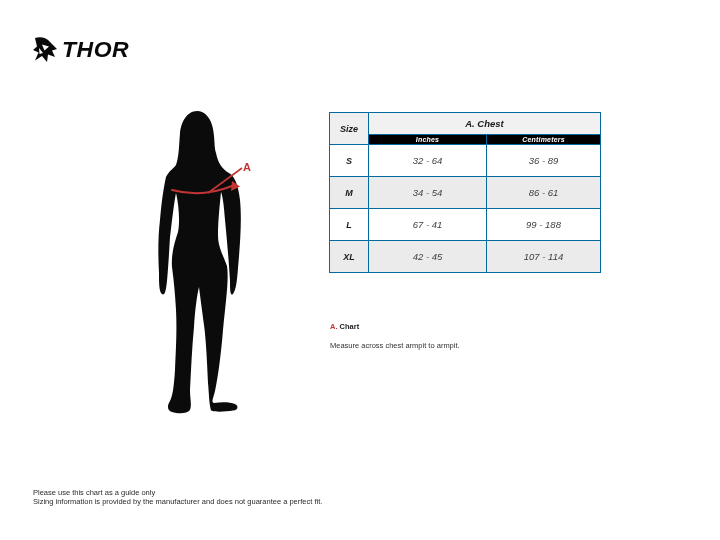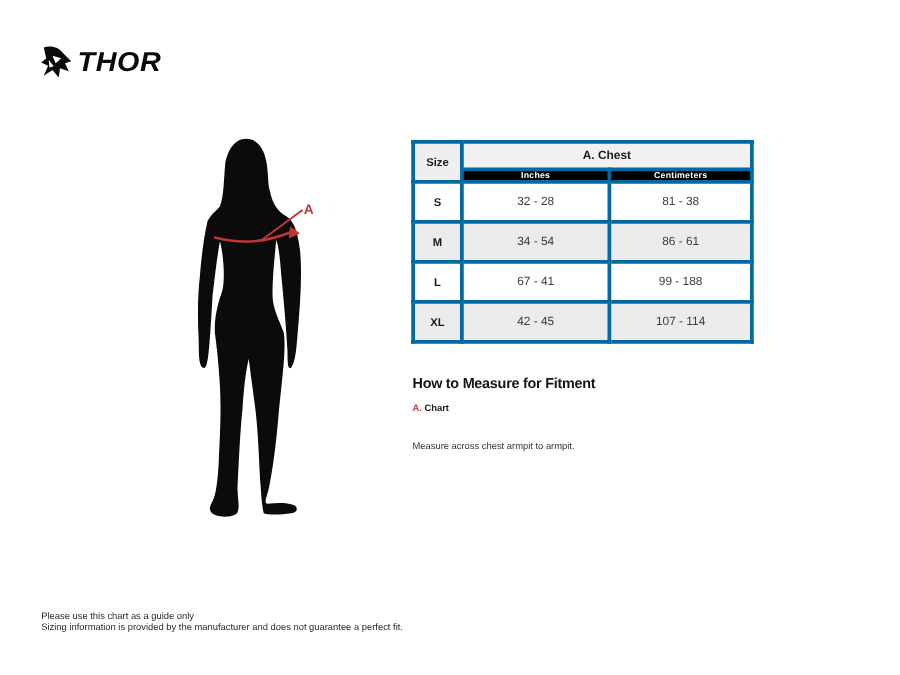--- a/index.html
+++ b/index.html
@@ -14,40 +14,40 @@
                 letter-spacing:0.5px; transform:scaleY(0.95); }
 
   
   .figure-svg { position:absolute; left:130px; top:85px; width:170px; height:360px; }
 
   
   .chart-title { position:absolute; left:330px; top:87px; font-size:11.5px; font-weight:bold;
                  color:#151515; letter-spacing:-0.2px; }
   table.sizes { position:absolute; left:329px; top:112px; border-collapse:collapse;
                 table-layout:fixed; }
-  table.sizes th, table.sizes td { border:3px solid #0369a1; text-align:center; vertical-align:middle; }
+  table.sizes th, table.sizes td { border:1px solid #0369a1; text-align:center; vertical-align:middle;font-style:italic; }
   .col-size { width:39px; }
   .col-in   { width:118px; }
   .col-cm   { width:114px; }
   .th-corner { background:#efefef; font-size:9px; font-weight:bold; color:#1a1a1a; }
   .th-group  { background:#f1f1f1; font-size:9.5px; font-weight:bold; color:#1a1a1a; height:22px; }
   .th-sub    { background:#000000; color:#ffffff; font-size:7px; font-weight:bold; height:10px;
                letter-spacing:0.2px; }
   tr.data-row { height:32px; }
   tr.data-row:nth-child(odd)  { background:#ffffff; }
   tr.data-row:nth-child(even) { background:#ebebeb; }
   td.size-cell { font-size:9px; font-weight:bold; color:#1a1a1a; }
   td.val-cell  { font-size:9.5px; color:#3d3d3d; }
 
   .howto-title { position:absolute; left:330px; top:301px; font-size:11.5px; font-weight:bold;
                  color:#151515; letter-spacing:-0.2px; }
   .measure-item { position:absolute; left:330px; top:322px; font-size:7.5px; color:#1a1a1a; }
   .measure-key  { color:#c13535; font-weight:bold; }
   .measure-name { font-weight:bold; }
-  .measure-desc { margin-top:21px; font-weight:normal; color:#333333; }
+  .measure-desc { margin-top:10px; font-weight:normal; color:#333333; }
 
   .disclaimer { position:absolute; left:33px; top:488px; font-size:7.5px; color:#2b2b2b;
                 line-height:9px; }
 </style>
 </head>
 <body>
 
 <div class="page">
 
   <div class="brand">
@@ -118,42 +118,41 @@
         <tr>
       <th class="th-corner" rowspan="2">Size</th>
       <th class="th-group" colspan="2">A. Chest</th>
     </tr>
     <tr>
       <th class="th-sub">Inches</th>
       <th class="th-sub">Centimeters</th>
     </tr>
     <tr class="data-row">
       <td class="size-cell">S</td>
-      <td class="val-cell">32 - 28</td>
-      <td class="val-cell">81 - 38</td>
+      <td class="val-cell">32 - 64</td>
+      <td class="val-cell">36 - 89</td>
     </tr>
     <tr class="data-row">
       <td class="size-cell">M</td>
       <td class="val-cell">34 - 54</td>
       <td class="val-cell">86 - 61</td>
     </tr>
     <tr class="data-row">
       <td class="size-cell">L</td>
       <td class="val-cell">67 - 41</td>
       <td class="val-cell">99 - 188</td>
     </tr>
     <tr class="data-row">
       <td class="size-cell">XL</td>
       <td class="val-cell">42 - 45</td>
       <td class="val-cell">107 - 114</td>
     </tr>
   </tbody>
     </table>
 
-  <div class="howto-title">How to Measure for Fitment</div>
   <div class="measure-item">
     <div>
       <span class="measure-key">A.</span>
       <span class="measure-name">Chart</span>
     </div>
     <div class="measure-desc">Measure across chest armpit to armpit.</div>
   </div>
 
   <div class="disclaimer">
     <div>Please use this chart as a guide only</div>

